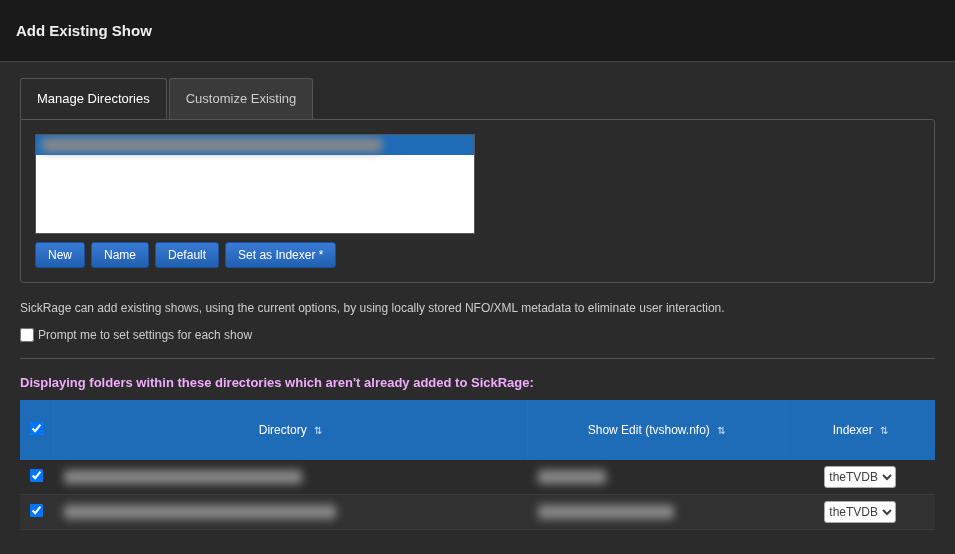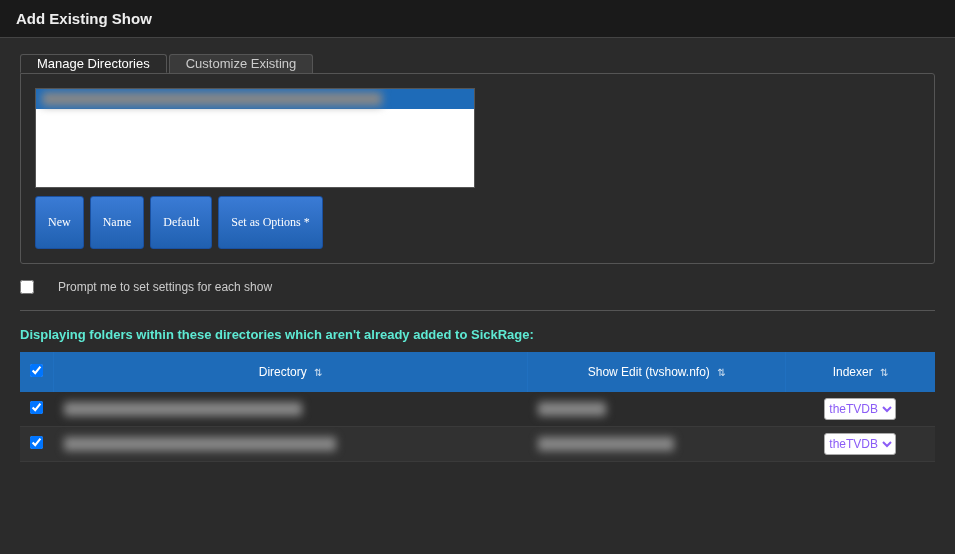--- a/index.html
+++ b/index.html
@@ -7,41 +7,41 @@
       background: #2b2b2b;
       font-family: Arial, sans-serif;
       font-size: 13px;
       color: #ccc;
       width: 955px;
       min-height: 554px;
     }
 
     .page-header {
       background: #1a1a1a;
-      padding: 10px 16px;
+      padding: 22px 16px;
       border-bottom: 1px solid #444;
     }
     .page-header h1 {
       color: #eee;
       font-size: 15px;
       font-weight: bold;
     }
 
     .main-content {
       padding: 16px 20px;
     }
 
     
     .tabs {
       display: flex;
       border-bottom: none;
       margin-bottom: 0;
     }
     .tab {
-      padding: 1px 16px;
+      padding: 12px 16px;
       background: #3a3a3a;
       border: 1px solid #555;
       border-bottom: none;
       cursor: pointer;
       color: #ccc;
       font-size: 13px;
       margin-right: 2px;
       border-radius: 3px 3px 0 0;
     }
     .tab.active {
@@ -80,82 +80,81 @@
       color: #fff;
     }
 
     .dir-buttons {
       display: flex;
       gap: 6px;
       margin-top: 8px;
     }
 
     .btn {
-      padding: 18px 12px;
+      padding: 5px 12px;
       border: 1px solid #555;
       border-radius: 3px;
       cursor: pointer;
       font-size: 12px;
       color: #fff;
       background: linear-gradient(to bottom, #5a5a5a, #3a3a3a);
-      font-family: Liberation Serif, serif;
     }
     .btn-blue {
       background: linear-gradient(to bottom, #3a7bd5, #2060b0);
       border-color: #1a50a0;
     }
 
     .description-text {
       color: #ccc;
       font-size: 12px;
       line-height: 1.6;
       margin-bottom: 10px;
     }
 
     .checkbox-row {
       display: flex;
       align-items: flex-end;
-      gap: 24px;
+      gap: 4px;
       margin-bottom: 16px;
     }
     .checkbox-row input[type="checkbox"] {
       width: 14px;
       height: 14px;
       cursor: pointer;
     }
     .checkbox-label {
       color: #ccc;
       font-size: 12px;
     }
 
     .divider {
       border: none;
       border-top: 1px solid #555;
       margin: 12px 0 16px 0;
     }
 
     .folders-heading {
-      color: #5eead4;
+      color: #f0abfc;
       font-size: 13px;
       font-weight: bold;
       margin-bottom: 10px;
     }
 
     
     .dir-table {
       width: 100%;
       border-collapse: collapse;
       font-size: 12px;
     }
     .dir-table thead tr {
       background: #1e6bb8;
       color: #fff;
     }
     .dir-table thead th {
-      padding: 12px 10px;
+      padding: 22px 10px;
       text-align: center;
       font-weight: normal;
       border-right: 1px solid #2070c0;
       position: relative;
     }
     .dir-table thead th:last-child {
       border-right: none;
     }
     .dir-table thead th .sort-arrows {
       margin-left: 4px;
@@ -185,21 +184,21 @@
       display: inline-block;
       filter: blur(4px);
       background: #888;
       color: transparent;
       border-radius: 2px;
       user-select: none;
     }
 
     .indexer-select {
       background: #fff;
-      color: #8b5cf6;
+      color: #404040;
       border: 1px solid #aaa;
       border-radius: 3px;
       padding: 2px 0;
       font-size: 12px;
       cursor: pointer;
     }
 
     .check-th {
       width: 30px;
       text-align: center;
@@ -228,24 +227,25 @@
     <div class="directory-list-container">
       <div class="dir-list-item selected">
         <span class="blurred-text">████████████████████████████████████████</span>
       </div>
     </div>
 
     <div class="dir-buttons">
       <button class="btn btn-blue">New</button>
       <button class="btn btn-blue">Name</button>
       <button class="btn btn-blue">Default</button>
-      <button class="btn btn-blue">Set as Options *</button>
+      <button class="btn btn-blue">Set as Indexer *</button>
     </div>
   </div>
 
+  <p class="description-text">SickRage can add existing shows, using the current options, by using locally stored NFO/XML metadata to eliminate user interaction.</p>
 
   <div class="checkbox-row">
     <input type="checkbox" id="prompt-checkbox" style="">
     <label for="prompt-checkbox" class="checkbox-label">Prompt me to set settings for each show</label>
   </div>
 
   <hr class="divider">
 
   <p class="folders-heading">Displaying folders within these directories which aren't already added to SickRage:</p>
 

